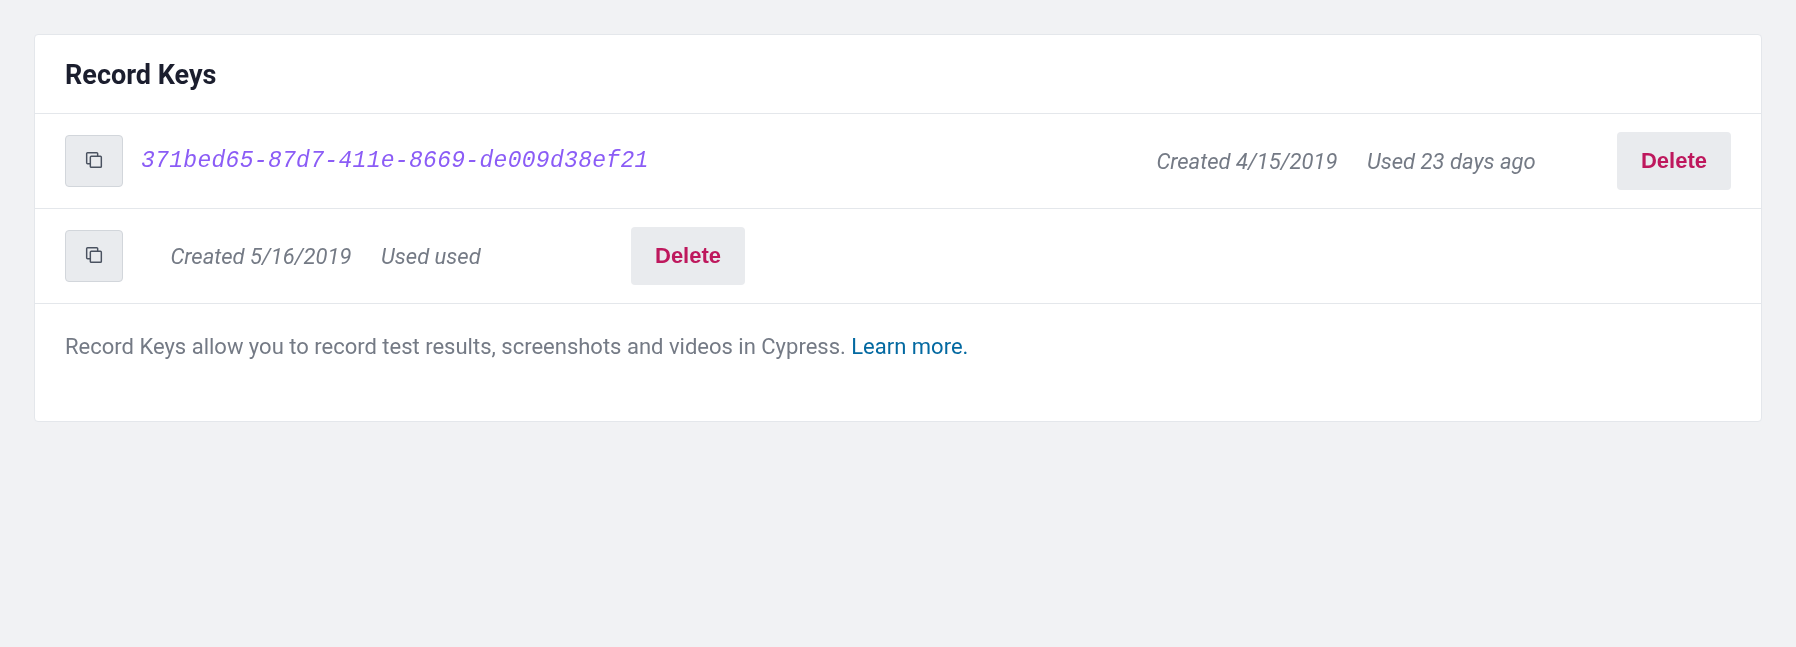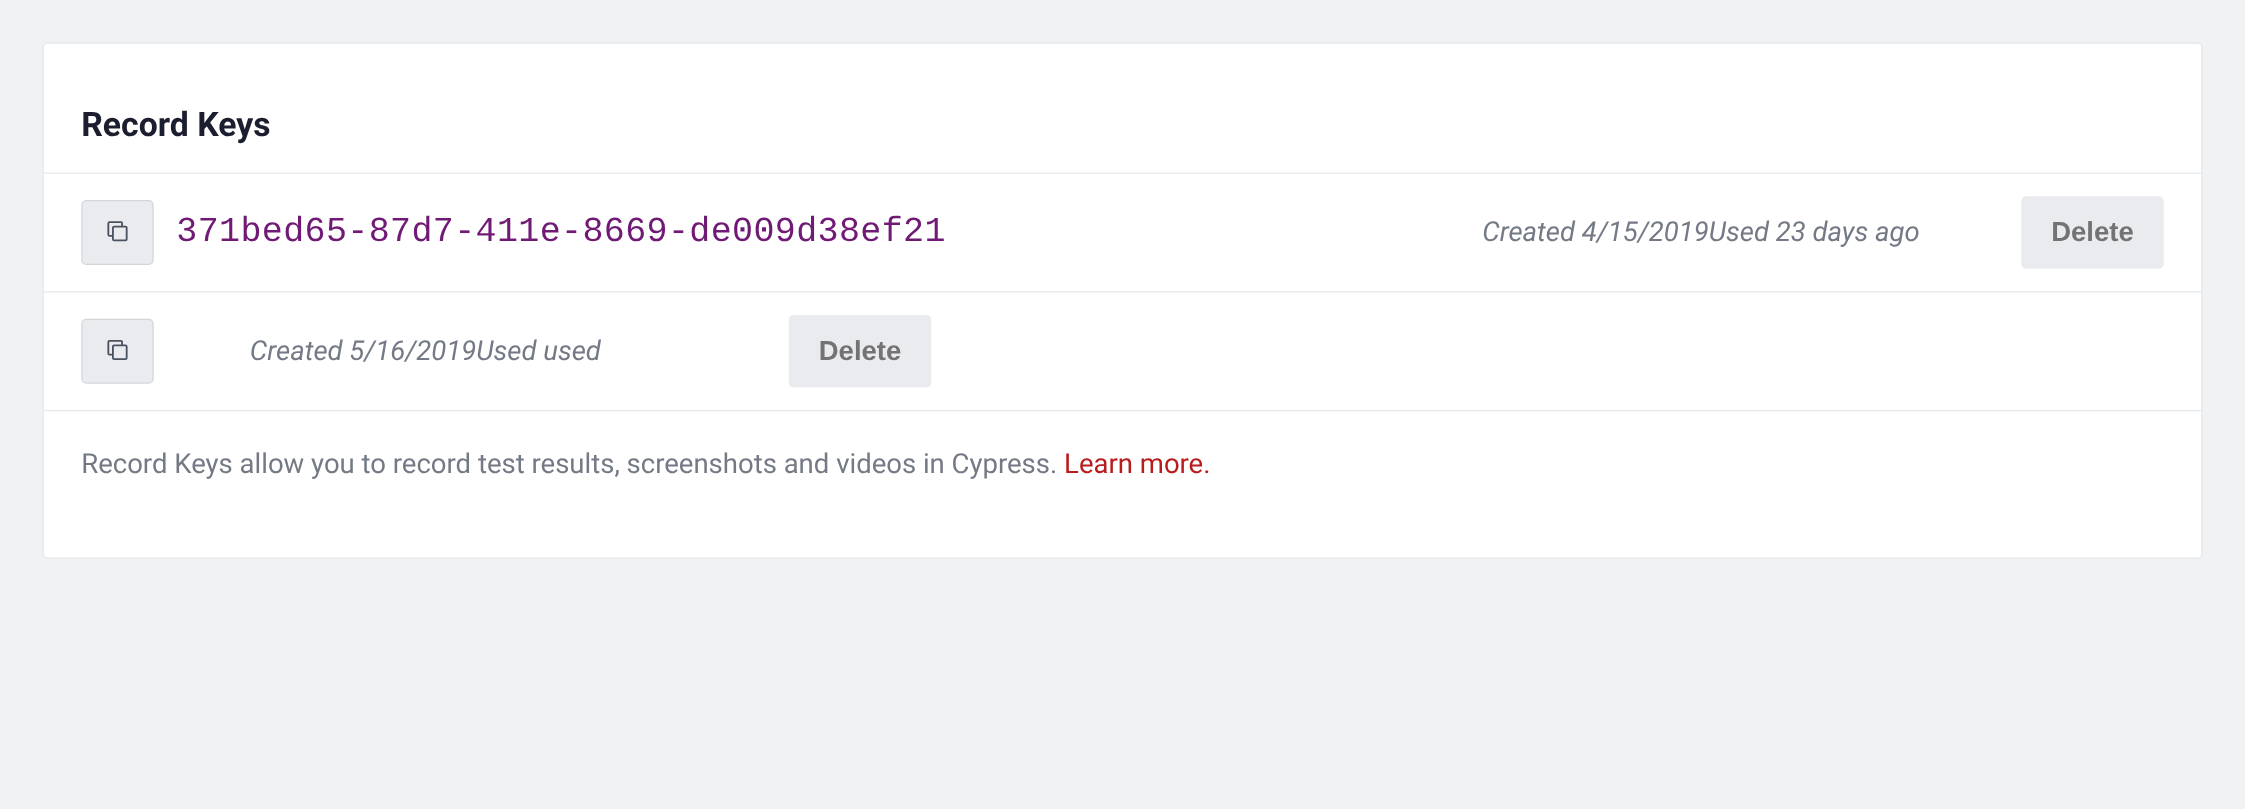--- a/index.html
+++ b/index.html
@@ -13,21 +13,20 @@
       padding: 34px;
       width: 1796px;
     }
     .card {
       background: #ffffff;
       border: 1px solid #e4e7eb;
       border-radius: 4px;
     }
     .card-header {
       padding: 24px 30px 22px;
-      margin-top: 25px;
     }
     .card-title {
       font-size: 27px;
       font-weight: 700;
       color: #1b1e2e;
     }
     .key-row {
       display: flex;
       align-items: center;
       padding: 18px 30px;
@@ -48,61 +47,62 @@
     }
     .copy-btn svg {
       width: 22px;
       height: 22px;
       stroke: #4a5260;
       fill: none;
       stroke-width: 1.6;
     }
     .key-value {
       font-family: "SFMono-Regular", Consolas, "Liberation Mono", Menlo, monospace;
-      font-size: 28px;
-      color: #701a75;
+      font-size: 23px;
+      color: #8b5cf6;
       letter-spacing: 0.3px;
       flex: 1;
+      font-style: italic;
     }
     .meta {
       font-size: 22px;
       color: #747a85;
       font-style: italic;
-      text-align: right;
+      text-align: center;
       white-space: nowrap;
     }
     .created {
       width: 240px;
     }
     .used {
       width: 230px;
       text-align: left;
     }
     .delete-btn {
       background: #e9ebee;
       border: none;
       border-radius: 4px;
       padding: 16px 24px;
       font-size: 22px;
       font-weight: 600;
-      color: #737373;
+      color: #be185d;
       cursor: pointer;
       margin-left: 20px;
     }
     .card-footer {
       padding: 30px 30px 34px;
       border-top: 1px solid #e4e7eb;
     }
     .description {
       font-size: 22px;
       color: #747a85;
       margin-bottom: 28px;
     }
     .learn-more {
-      color: #b91c1c;
+      color: #0369a1;
       text-decoration: none;
       cursor: pointer;
     }
     .create-btn {
       background: #2d87d6;
       color: #ffffff;
       border: none;
       border-radius: 4px;
       padding: 18px 26px;
       font-size: 22px;

